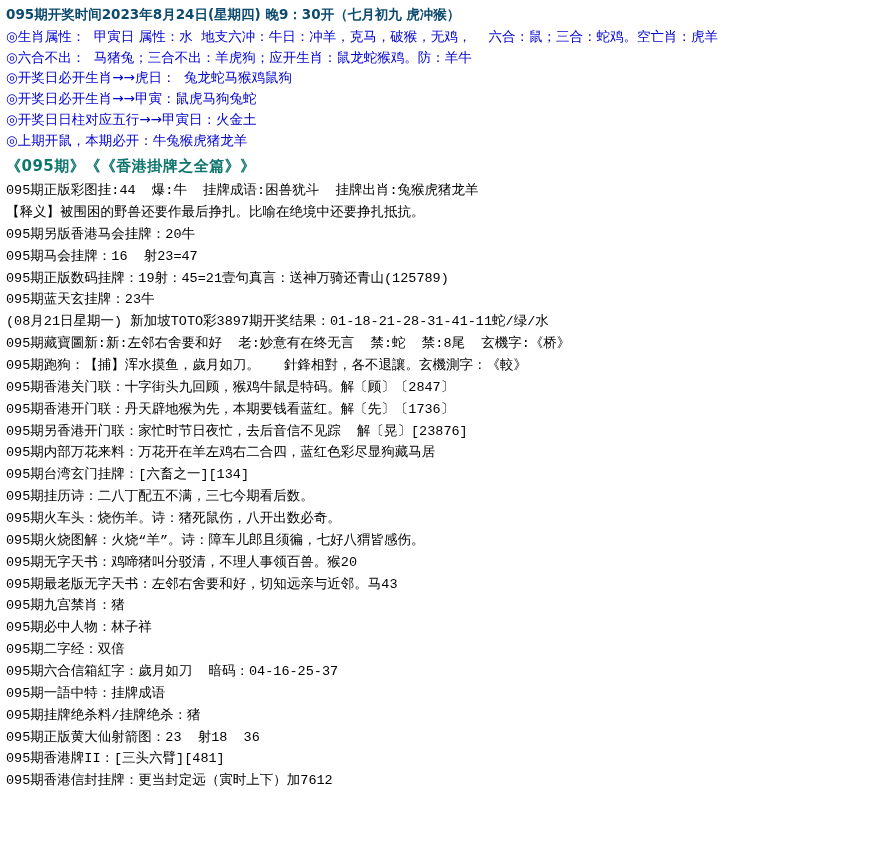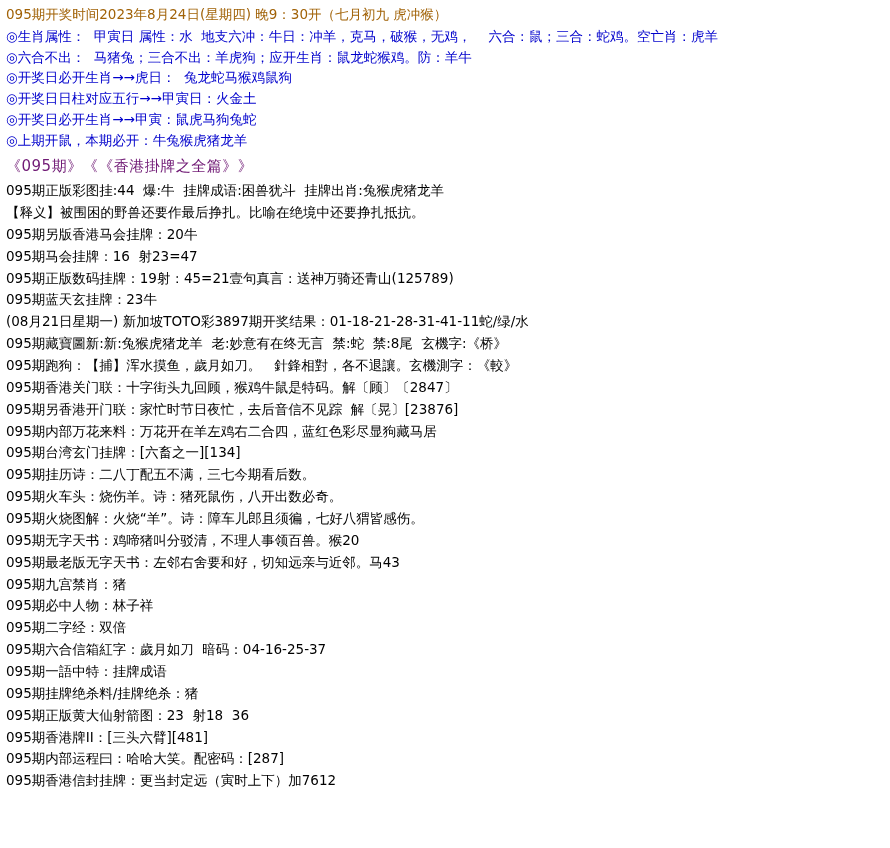--- a/index.html
+++ b/index.html
@@ -19,88 +19,90 @@
     box-sizing: border-box;
     padding: 4px 6px 6px 6px;
   }
   .line {
     line-height: 1.5;
     white-space: pre-wrap;
     word-break: break-all;
     font-size: 13.5px;
   }
   .title-line {
-    color: #a16207;
+    color: #0c4a6e;
     font-size: 13.5px;
     line-height: 1.6;
+    font-weight: bold;
   }
   .header-block .line {
     color: #0000cc;
     font-size: 13.5px;
     line-height: 1.55;
   }
   .section-title {
-    color: #701a75;
-    font-weight: normal;
+    color: #0f766e;
+    font-weight: bold;
     font-size: 15px;
     line-height: 1.8;
     letter-spacing: 0.5px;
   }
   .body-block .line {
     color: #000000;
     line-height: 1.62;
     font-size: 13.5px;
+    font-family: Liberation Mono, monospace;
   }
   .spacer-2 { height: 2px; }
 </style>
 </head>
 <body>
 
 <div class="page">
 
   <div class="title-line">095期开奖时间2023年8月24日(星期四)  晚9：30开（七月初九  虎冲猴）</div>
 
   <div class="header-block">
     <div class="line">◎生肖属性：  甲寅日 属性：水  地支六冲：牛日：冲羊，克马，破猴，无鸡，    六合：鼠；三合：蛇鸡。空亡肖：虎羊</div>
     <div class="line">◎六合不出：  马猪兔；三合不出：羊虎狗；应开生肖：鼠龙蛇猴鸡。防：羊牛</div>
     <div class="line">◎开奖日必开生肖→→虎日：  兔龙蛇马猴鸡鼠狗</div>
+    <div class="line">◎开奖日必开生肖→→甲寅：鼠虎马狗兔蛇</div>
     <div class="line">◎开奖日日柱对应五行→→甲寅日：火金土</div>
-    <div class="line">◎开奖日必开生肖→→甲寅：鼠虎马狗兔蛇</div>
     <div class="line">◎上期开鼠，本期必开：牛兔猴虎猪龙羊</div>
   </div>
 
   <div class="spacer-2"></div>
 
   <div class="section-title">《095期》《《香港掛牌之全篇》》</div>
 
   <div class="body-block">
     <div class="line">095期正版彩图挂:44  爆:牛  挂牌成语:困兽犹斗  挂牌出肖:兔猴虎猪龙羊</div>
     <div class="line">【释义】被围困的野兽还要作最后挣扎。比喻在绝境中还要挣扎抵抗。</div>
     <div class="line">095期另版香港马会挂牌：20牛</div>
     <div class="line">095期马会挂牌：16  射23=47</div>
     <div class="line">095期正版数码挂牌：19射：45=21壹句真言：送神万骑还青山(125789)</div>
     <div class="line">095期蓝天玄挂牌：23牛</div>
     <div class="line">(08月21日星期一) 新加坡TOTO彩3897期开奖结果：01-18-21-28-31-41-11蛇/绿/水</div>
-    <div class="line">095期藏寶圖新:新:兔猴虎猪龙羊  老:妙意有在终无言  禁:蛇  禁:8尾  玄機字:《桥》</div>
+    <div class="line">095期藏寶圖新:新:左邻右舍要和好  老:妙意有在终无言  禁:蛇  禁:8尾  玄機字:《桥》</div>
     <div class="line">095期跑狗：【捕】浑水摸鱼，歲月如刀。   針鋒相對，各不退讓。玄機測字：《較》</div>
     <div class="line">095期香港关门联：十字街头九回顾，猴鸡牛鼠是特码。解〔顾〕〔2847〕</div>
+    <div class="line">095期香港开门联：丹天辟地猴为先，本期要钱看蓝红。解〔先〕〔1736〕</div>
     <div class="line">095期另香港开门联：家忙时节日夜忙，去后音信不见踪  解〔晃〕[23876]</div>
     <div class="line">095期内部万花来料：万花开在羊左鸡右二合四，蓝红色彩尽显狗藏马居</div>
     <div class="line">095期台湾玄门挂牌：[六畜之一][134]</div>
     <div class="line">095期挂历诗：二八丁配五不满，三七今期看后数。</div>
     <div class="line">095期火车头：烧伤羊。诗：猪死鼠伤，八开出数必奇。</div>
     <div class="line">095期火烧图解：火烧“羊”。诗：障车儿郎且须徧，七好八猬皆感伤。</div>
     <div class="line">095期无字天书：鸡啼猪叫分驳清，不理人事领百兽。猴20</div>
     <div class="line">095期最老版无字天书：左邻右舍要和好，切知远亲与近邻。马43</div>
     <div class="line">095期九宫禁肖：猪</div>
     <div class="line">095期必中人物：林子祥</div>
     <div class="line">095期二字经：双倍</div>
     <div class="line">095期六合信箱紅字：歲月如刀  暗码：04-16-25-37</div>
     <div class="line">095期一語中特：挂牌成语</div>
     <div class="line">095期挂牌绝杀料/挂牌绝杀：猪</div>
     <div class="line">095期正版黄大仙射箭图：23  射18  36</div>
     <div class="line">095期香港牌II：[三头六臂][481]</div>
-    <div class="line">095期内部运程曰：哈哈大笑。配密码：[287]</div>
     <div class="line">095期香港信封挂牌：更当封定远（寅时上下）加7612</div>
 
   </div>
 
 </div>
 
 </body></html>

